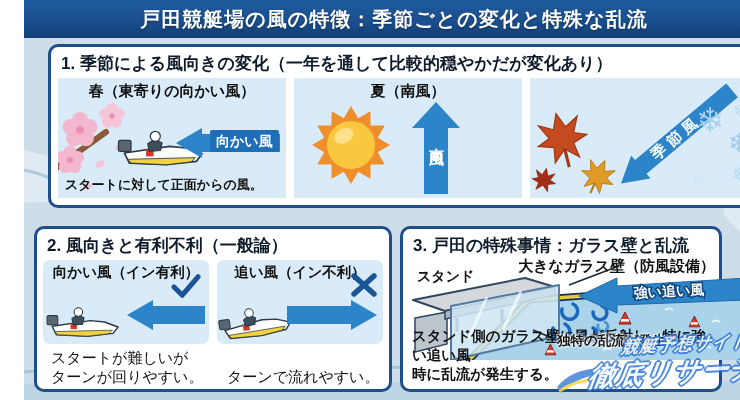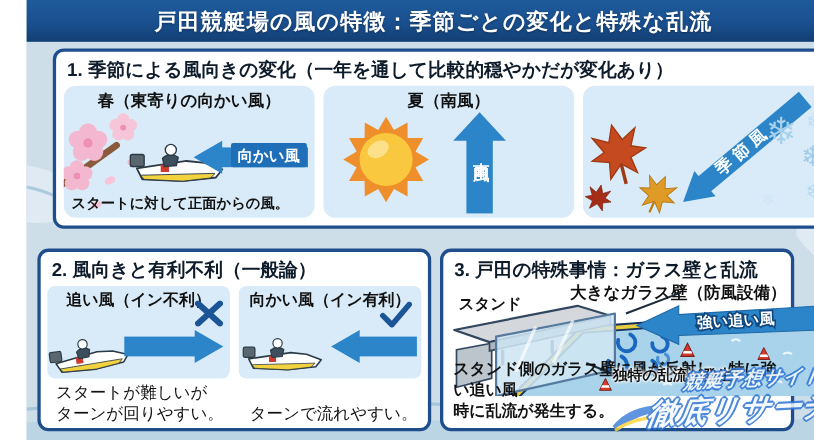--- a/index.html
+++ b/index.html
@@ -23,21 +23,21 @@
   .panel { position:absolute; background:#fff; border:3px solid var(--panel-border,#1f4e8c);
     border-radius:10px; z-index:1; }
   #s1 { left:24px; top:44px; width:720px; height:164px; }
   #s2 { left:10px; top:226px; width:358px; height:166px; }
   #s3 { left:376px; top:226px; width:322px; height:166px; }
   .panel-heading { font-weight:bold; font-size:17px; color:#0d1b2a; margin:5px 10px 3px 10px; white-space:nowrap; }
 
   
   .cards-row { display:flex; gap:8px; padding:0 7px; }
   .season-card { position:relative; flex:1; height:120px;
-    background:var(--card-bg,#d9ebf8); border-radius:11px; overflow:hidden; }
+    background:var(--card-bg,#d9ebf8); border-radius:1px; overflow:hidden; }
   .season-title { text-align:center; font-weight:bold; font-size:15px; margin-top:4px; position:relative; z-index:3; }
   .season-caption { position:absolute; left:7px; bottom:4px; font-weight:bold; font-size:13px; z-index:3; }
 
   .abs { position:absolute; }
 
   
   .harrow { position:absolute; height:30px; }
   .harrow .shaft { position:absolute; top:6px; height:18px; left:24px; right:0;
     background:var(--arrow,#2b85c8); }
   .harrow .head { position:absolute; left:0; top:0; width:0; height:0;
@@ -218,44 +218,44 @@
         <span class="snow" style="left:162px;top:94px;font-size:15px;color:#cfe6f4">❄</span>
       </div>
     </div>
   </div>
 
   <div class="panel" id="s2">
     <div class="panel-heading">2. 風向きと有利不利（一般論）</div>
     <div class="s2-cards">
 
       <div class="s2-card">
+        <div class="s2-card-title">向かい風（イン有利）</div>
+        <svg class="abs" style="left:2px;bottom:2px" width="78" height="40" viewBox="0 0 110 56">
+            <use href="#boat"></use>
+          </svg>
+        <div class="harrow" style="left:84px;top:40px;width:78px">
+          <div class="shaft"></div>
+            <div class="head"></div>
+        </div>
+        <svg class="abs" style="right:8px;top:14px" width="30" height="24" viewBox="0 0 32 26">
+          <path d="M3,14 L12,23 L29,3" stroke="#1c5596" stroke-width="5.5" fill="none" stroke-linecap="round" stroke-linejoin="round"></path>
+        </svg>
+      </div>
+
+      <div class="s2-card">
         <div class="s2-card-title">追い風（イン不利）</div>
         <svg class="abs" style="left:0px;bottom:2px;transform:rotate(-8deg)" width="78" height="40" viewBox="0 0 110 56">
             <use href="#boat"></use>
           </svg>
         <div class="harrow flip" style="left:70px;top:40px;width:90px">
           <div class="shaft"></div>
             <div class="head"></div>
         </div>
         <svg class="abs" style="right:6px;top:13px" width="26" height="24" viewBox="0 0 26 24">
           <path d="M3,3 L23,21 M23,3 L3,21" stroke="#1c5596" stroke-width="5.5" fill="none" stroke-linecap="round"></path>
-        </svg>
-      </div>
-
-      <div class="s2-card">
-        <div class="s2-card-title">向かい風（イン有利）</div>
-        <svg class="abs" style="left:2px;bottom:2px" width="78" height="40" viewBox="0 0 110 56">
-            <use href="#boat"></use>
-          </svg>
-        <div class="harrow" style="left:84px;top:40px;width:78px">
-          <div class="shaft"></div>
-            <div class="head"></div>
-        </div>
-        <svg class="abs" style="right:8px;top:14px" width="30" height="24" viewBox="0 0 32 26">
-          <path d="M3,14 L12,23 L29,3" stroke="#1c5596" stroke-width="5.5" fill="none" stroke-linecap="round" stroke-linejoin="round"></path>
         </svg>
       </div>
     </div>
     <div class="s2-captions">
       <div class="s2-cap">
         <span>スタートが難しいが</span><br>
         <span>ターンが回りやすい。</span>
       </div>
       <div class="s2-cap">
         <br>

